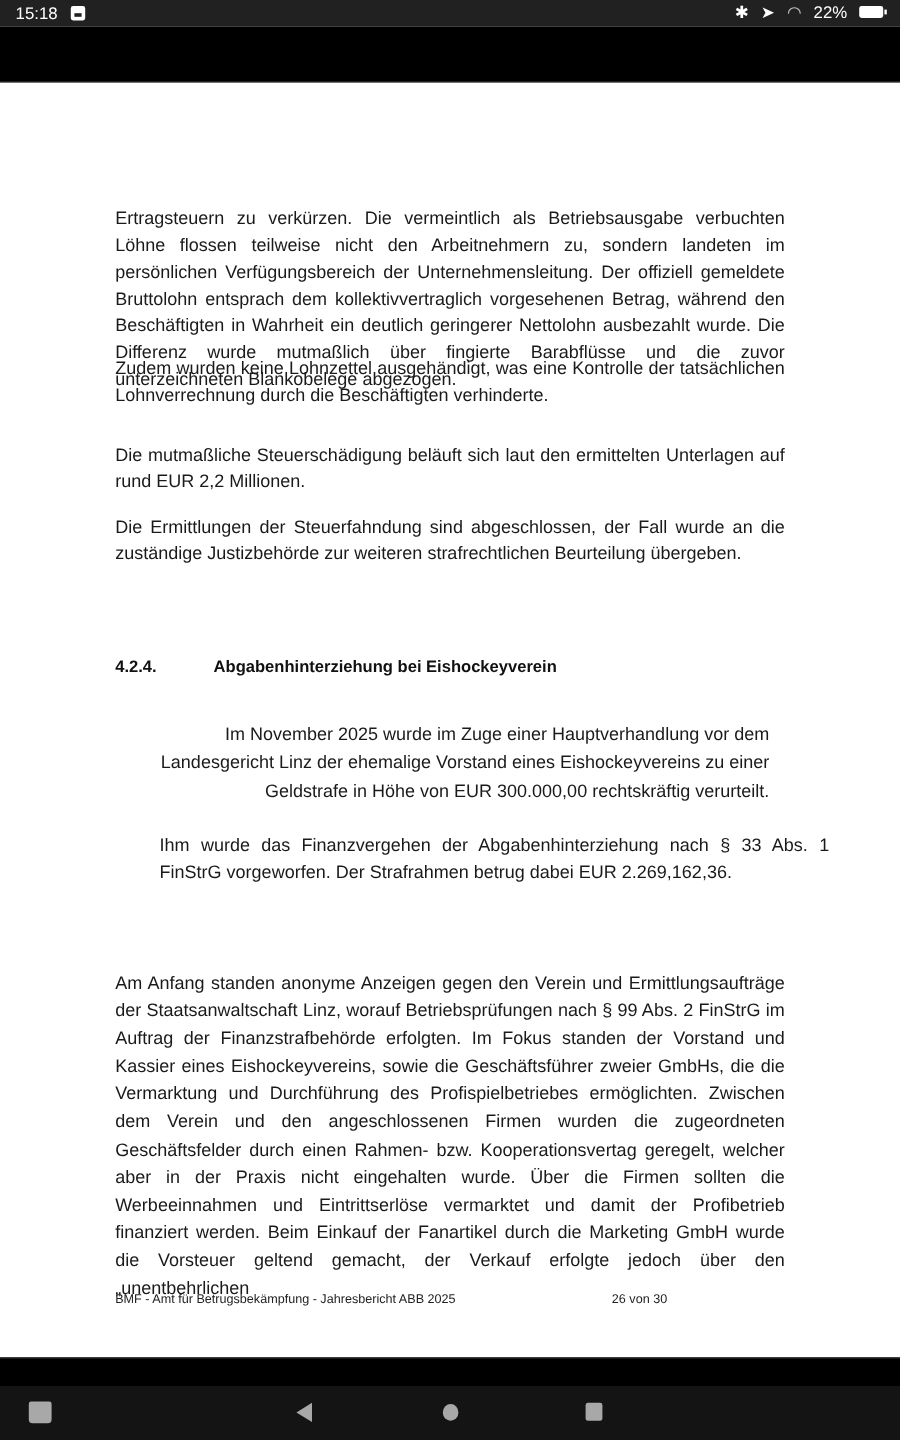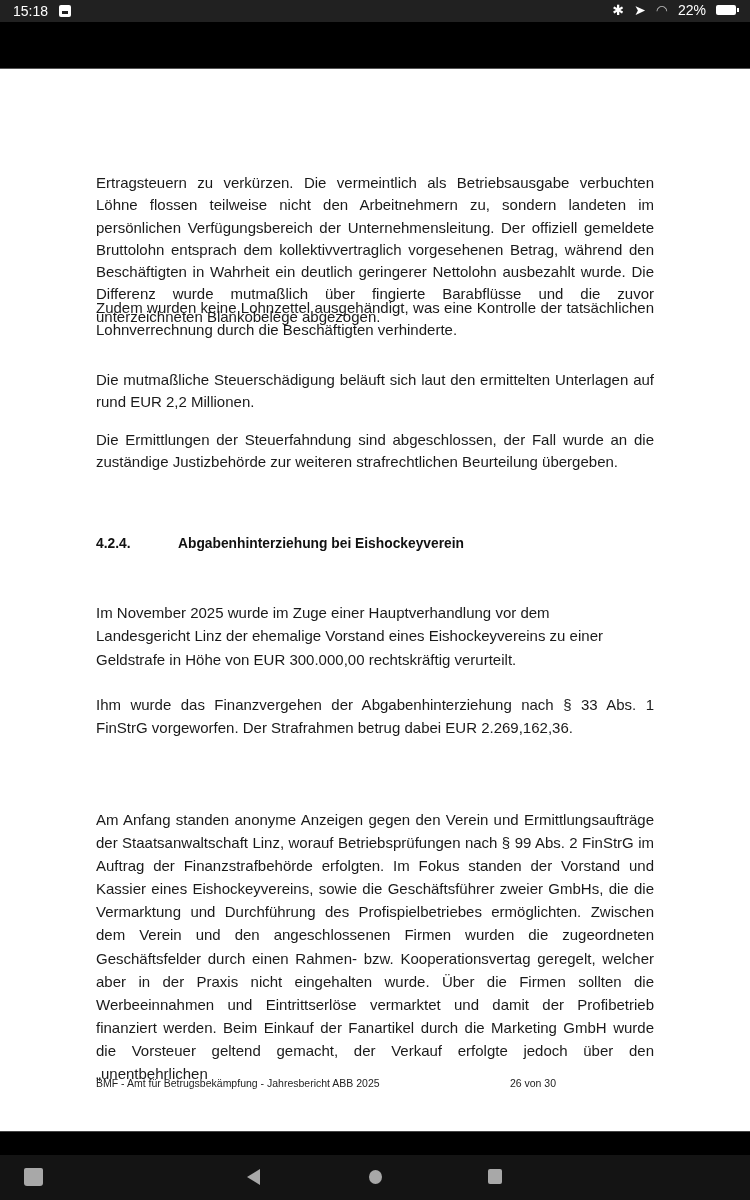--- a/index.html
+++ b/index.html
@@ -12,21 +12,21 @@
   .statusbar .img-icon::after { content:""; position:absolute; left:3px; bottom:3px; width:6px; height:3px; background:#212121; }
   .statusbar .right { position:absolute; right:14px; top:2px; display:flex; align-items:center; gap:10px; font-size:14px; }
   .battery { width:20px; height:10px; background:#fff; border-radius:2px; position:relative; display:inline-block; }
   .battery::after { content:""; position:absolute; right:-3px; top:3px; width:2px; height:4px; background:#fff; }
   .appbar { position:absolute; top:22px; left:0; width:750px; height:46px; background:#000; border-bottom:1px solid #555; }
   .page { position:absolute; top:69px; left:0; width:750px; height:1062px; background:#fff; }
   .doc { position:absolute; left:96px; width:558px; font-family:"Liberation Sans", sans-serif; font-size:15px;
          color:#1a1a1a; line-height:22.3px; text-align:justify; }
   .p { margin:0; }
   .heading { position:absolute; left:96px; top:536px; font-weight:bold; font-size:13.8px; color:#111; }
-  .heading .num { display:inline-block; width:82px; }
+  .heading .num { display:inline-block; width:82px;margin-top:12px; }
   .footer { position:absolute; left:96px; top:1077px; width:460px; font-size:10.5px; color:#222; display:flex; justify-content:space-between; }
   .navbar-top { position:absolute; top:1131px; left:0; width:750px; height:24px; background:#000; border-top:1px solid #444; }
   .navbar { position:absolute; top:1155px; left:0; width:750px; height:45px; background:#141414; }
   .nav-btn { position:absolute; top:13px; }
   .back { left:247px; width:0; height:0; border-top:8px solid transparent; border-bottom:8px solid transparent; border-right:13px solid #a8a8a8; top:14px; }
   .home { left:369px; width:13px; height:14px; border-radius:50%; background:#a8a8a8; top:15px; }
   .recents { left:488px; width:14px; height:15px; border-radius:2px; background:#a8a8a8; top:14px; }
   .app-icon { left:24px; width:19px; height:18px; background:#a8a8a8; border-radius:2px 2px 3px 3px; top:13px; }
 </style>
 </head>
@@ -59,23 +59,23 @@
 </div>
 <div class="doc" style="top:429px;">
   <p class="p">Die Ermittlungen der Steuerfahndung sind abgeschlossen, der Fall wurde an die zuständige Justizbehörde zur weiteren strafrechtlichen Beurteilung übergeben.</p>
 </div>
 
 <div class="heading">
   <span class="num">4.2.4.</span><span>Abgabenhinterziehung bei Eishockeyverein</span>
 </div>
 
 <div class="doc" style="top:601px; line-height:23.3px; text-align:left;">
-  <p class="p" style="width:545px;">Im November 2025 wurde im Zuge einer Hauptverhandlung vor dem Landesgericht Linz der ehemalige Vorstand eines Eishockeyvereins zu einer Geldstrafe in Höhe von EUR 300.000,00 rechtskräftig verurteilt.</p>
+  <p class="p" style="width:545px;text-align:right;">Im November 2025 wurde im Zuge einer Hauptverhandlung vor dem Landesgericht Linz der ehemalige Vorstand eines Eishockeyvereins zu einer Geldstrafe in Höhe von EUR 300.000,00 rechtskräftig verurteilt.</p>
 </div>
-<div class="doc" style="top:693px; line-height:23.3px;">
+<div class="doc" style="top:693px; line-height:23.3px;margin-left:37px;">
   <p class="p">Ihm wurde das Finanzvergehen der Abgabenhinterziehung nach § 33 Abs. 1 FinStrG vorgeworfen. Der Strafrahmen betrug dabei EUR 2.269,162,36.</p>
 </div>
 <div class="doc" style="top:762px; line-height:23.1px;margin-top:46px;">
   <p class="p">Am Anfang standen anonyme Anzeigen gegen den Verein und Ermittlungsaufträge der Staatsanwaltschaft Linz, worauf Betriebsprüfungen nach § 99 Abs. 2 FinStrG im Auftrag der Finanzstrafbehörde erfolgten. Im Fokus standen der Vorstand und Kassier eines Eishockeyvereins, sowie die Geschäftsführer zweier GmbHs, die die Vermarktung und Durchführung des Profispielbetriebes ermöglichten. Zwischen dem Verein und den angeschlossenen Firmen wurden die zugeordneten Geschäftsfelder durch einen Rahmen- bzw. Kooperationsvertag geregelt, welcher aber in der Praxis nicht eingehalten wurde. Über die Firmen sollten die Werbeeinnahmen und Eintrittserlöse vermarktet und damit der Profibetrieb finanziert werden. Beim Einkauf der Fanartikel durch die Marketing GmbH wurde die Vorsteuer geltend gemacht, der Verkauf erfolgte jedoch über den „unentbehrlichen</p>
 </div>
 
 <div class="footer">
   <span>BMF - Amt für Betrugsbekämpfung - Jahresbericht ABB 2025</span>
   <span>26 von 30</span>
 </div>

